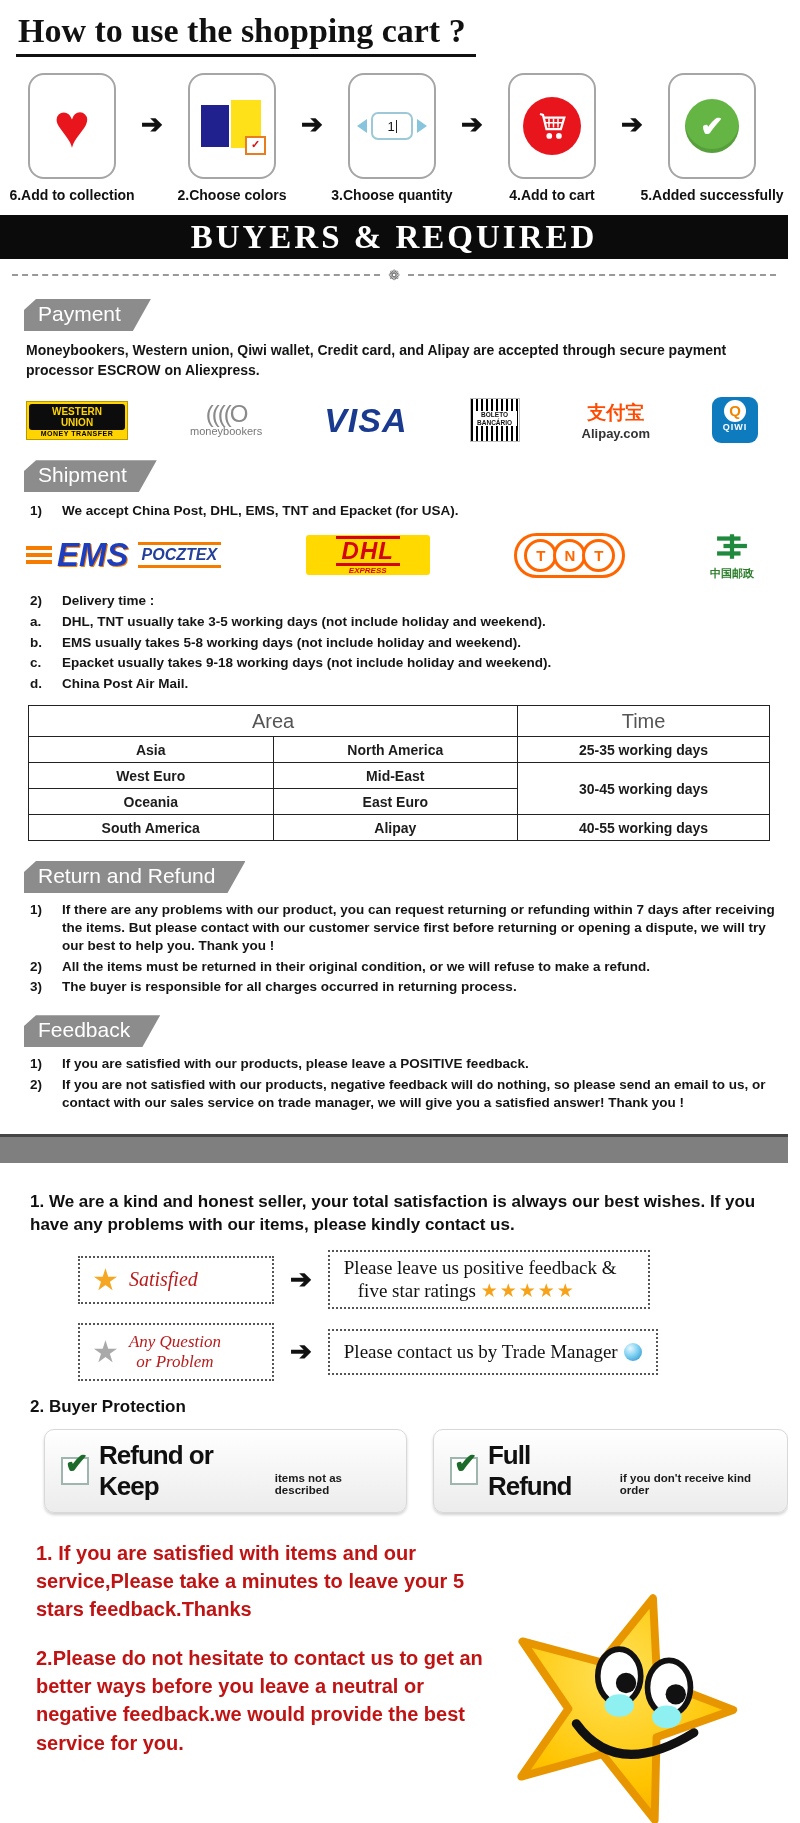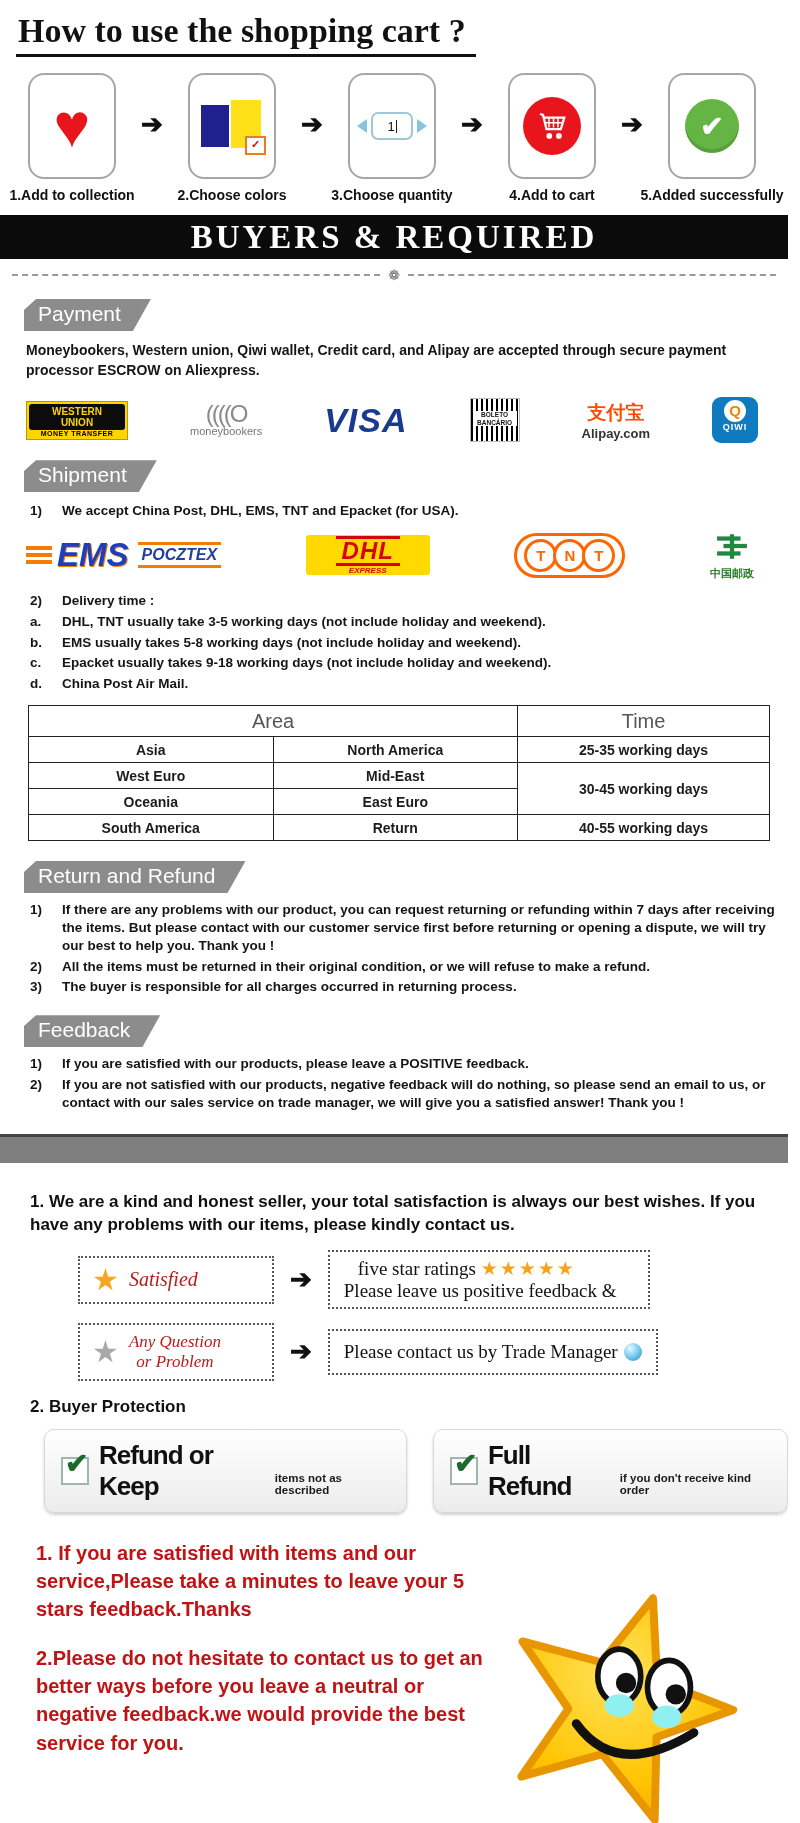--- a/index.html
+++ b/index.html
@@ -144,21 +144,21 @@
 
   
   <div class="title">How to use the shopping cart ?</div>
 
   
   <div class="steps">
     <div class="step">
       <div class="step-card">
         <span class="heart">♥</span>
       </div>
-      <div class="step-label">1.Add to collection</div>
+      <div class="step-label">6.Add to collection</div>
     </div>
     <div class="step-arrow">➔</div>
     <div class="step">
       <div class="step-card">
         <div class="swatches">
           <div class="sw-navy"></div>
           <div class="sw-yellow"></div>
           <div class="sw-check">✓</div>
         </div>
       </div>
@@ -323,21 +323,21 @@
         <td class="bd">West Euro</td>
         <td class="bd">Mid-East</td>
         <td class="bd" rowspan="2">30-45 working days</td>
       </tr>
       <tr>
         <td class="bd">Oceania</td>
         <td class="bd">East Euro</td>
       </tr>
       <tr>
         <td class="bd">South America</td>
-        <td class="bd">Return</td>
+        <td class="bd">Alipay</td>
         <td class="bd">40-55 working days</td>
       </tr>
     </tbody>
       </table>
   </div>
 
   
   <div>
     <div class="tag" style="margin-top:20px;">Return and Refund</div>
     <div class="list">
@@ -378,25 +378,25 @@
   <div>
     <div class="note">1. We are a kind and honest seller, your total satisfaction is always our best wishes. If you have any problems with our items, please kindly contact us.</div>
 
     <div class="svc-row">
       <div class="dash-box left1">
         <span class="star-big star-gold">★</span>
         <span class="svc-serif">Satisfied</span>
       </div>
       <span class="svc-arrow">➔</span>
       <div class="result-box">
+        <div>Please leave us positive feedback &amp;</div>
         <div style="padding-left:14px;">
           <span>five star ratings</span>
           <span class="result-stars">★★★★★</span>
         </div>
-        <div>Please leave us positive feedback &amp;</div>
       </div>
     </div>
 
     <div class="svc-row">
       <div class="dash-box left2">
         <span class="star-big star-gray">★</span>
         <span class="svc-serif small">
           <div>Any Question</div>
           <div>or Problem</div>
         </span>

